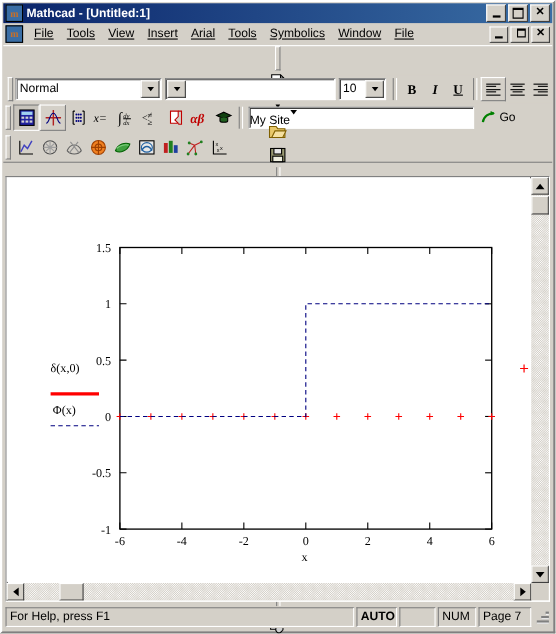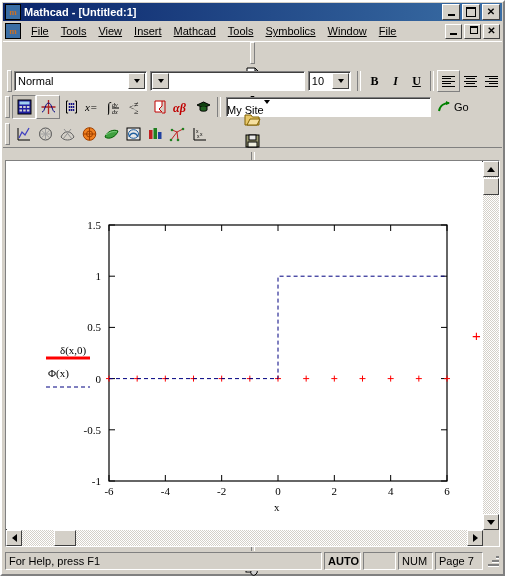--- a/index.html
+++ b/index.html
@@ -228,21 +228,21 @@
   </div>
 
   <div class="menubar">
     <span class="doc-icon">
         <i>m</i>
       </span>
     <span class="menu-item"><u>File</u></span>
     <span class="menu-item"><u>Tools</u></span>
     <span class="menu-item"><u>View</u></span>
     <span class="menu-item"><u>Insert</u></span>
-    <span class="menu-item"><u>Mathcad</u></span>
+    <span class="menu-item"><u>Arial</u></span>
     <span class="menu-item"><u>Tools</u></span>
     <span class="menu-item"><u>Symbolics</u></span>
     <span class="menu-item"><u>Window</u></span>
     <span class="menu-item"><u>File</u></span>
     <span class="menu-right">
       <span class="winbtn">
           <span class="g-min"></span>
         </span>
       <span class="winbtn">
           <span class="g-rest"></span>
@@ -680,21 +680,21 @@
               <path d="M353.5 217.6h6M356.5 214.6v6" stroke="#ff0000" stroke-width="1"></path>
               <path d="M381.6666666666667 217.6h6M384.6666666666667 214.6v6" stroke="#ff0000" stroke-width="1"></path>
               <path d="M409.8333333333333 217.6h6M412.8333333333333 214.6v6" stroke="#ff0000" stroke-width="1"></path>
               <path d="M438 217.6h6M441 214.6v6" stroke="#ff0000" stroke-width="1"></path>
               <path d="M103.0 217.6 L131.2 217.6 L159.3 217.6 L187.5 217.6 L215.7 217.6 L243.8 217.6 L272.0 217.6 L272.0 115.2 L300.2 115.2 L328.3 115.2 L356.5 115.2 L384.7 115.2 L412.8 115.2 L441.0 115.2" fill="none" stroke="#000080" stroke-width="1" stroke-dasharray="4,3"></path>
             </g>
         </svg>
 
         <div class="legend-lbl" id="xlabel" style="left:268px;top:340px;">x</div>
 
-        <div class="legend-lbl" id="leg0-text" style="left:40px;top:183px;margin-left:14px;">δ(x,0)</div>
+        <div class="legend-lbl" id="leg0-text" style="left:40px;top:168px;">δ(x,0)</div>
         <div class="legend-lbl" id="leg1-text" style="left:42px;top:206px;">Φ(x)</div>
         <svg class="legend-line" style="left:38px;top:193px" width="50" height="8">
           <line id="leg0-line" x1="2" y1="4" x2="46" y2="4" stroke-width="3" stroke="#ff0000"></line>
         </svg>
         <svg class="legend-line" style="left:38px;top:222px" width="50" height="8">
           <line id="leg1-line" x1="2" y1="4" x2="46" y2="4" stroke-width="1" stroke-dasharray="4,3" stroke="#000080"></line>
         </svg>
       </div>
 
     </div>

